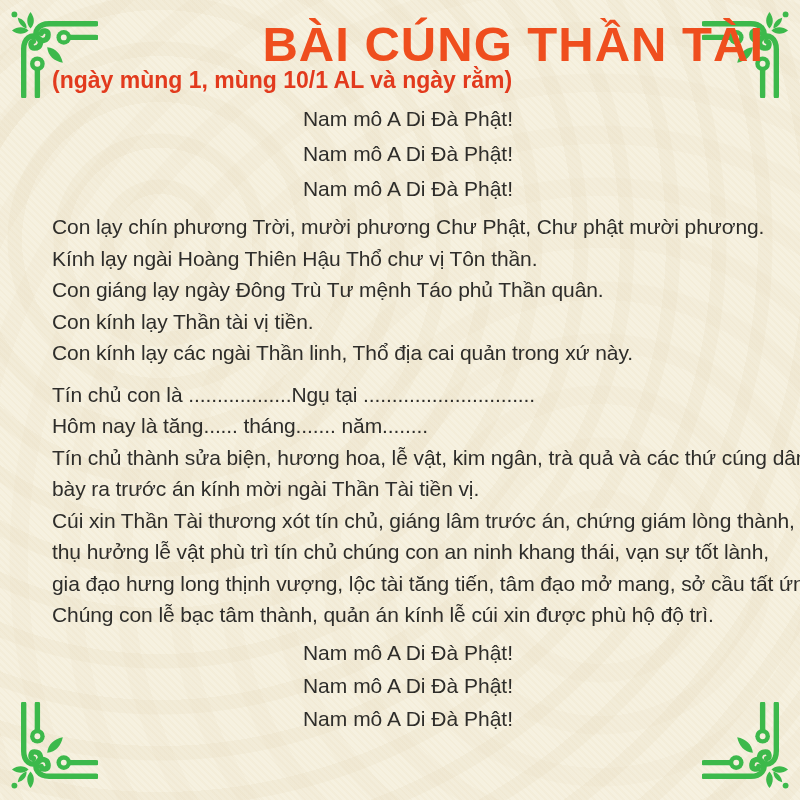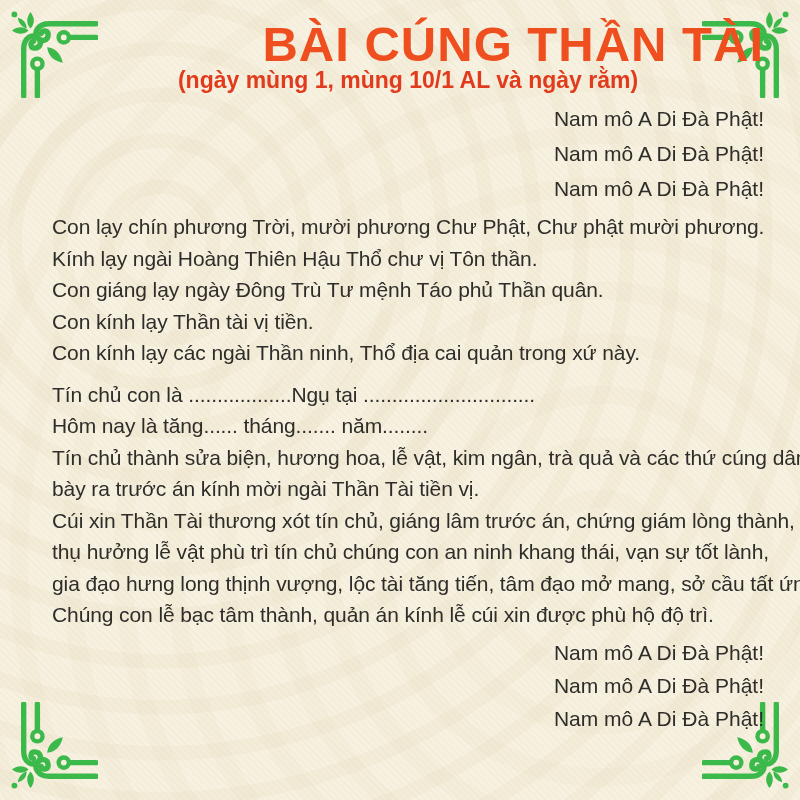--- a/index.html
+++ b/index.html
@@ -38,37 +38,37 @@
   h1.title {
     text-align: right;
     font-size: 49px;
     font-weight: 800;
     letter-spacing: 1px;
     line-height: 44px;
     color: #ef4e1e;
     margin-top: 2px;
   }
   .subtitle {
-    text-align: center;
+    text-align: left;
     font-size: 23px;
     font-weight: 700;
     line-height: 27px;
     color: #e23a1d;
     margin-top: 1px;
   }
 
   .line {
     font-size: 21px;
     line-height: 31.5px;
     white-space: nowrap;
     letter-spacing: -0.1px;
   }
   .center-line {
     font-size: 21px;
-    text-align: right;
+    text-align: center;
     white-space: nowrap;
   }
 
   .invocations.top { margin-top: 7px; }
   .invocations.top .center-line { line-height: 35px; }
   .invocations.bottom { margin-top: 5px; }
   .invocations.bottom .center-line { line-height: 33px; }
 
   .salutations { margin-top: 5px; }
   .body-block  { margin-top: 10px; }
@@ -126,21 +126,21 @@
       <p class="center-line">Nam mô A Di Đà Phật!</p>
       <p class="center-line">Nam mô A Di Đà Phật!</p>
       <p class="center-line">Nam mô A Di Đà Phật!</p>
     </div>
 
     <div class="salutations">
       <p class="line">Con lạy chín phương Trời, mười phương Chư Phật, Chư phật mười phương.</p>
       <p class="line">Kính lạy ngài Hoàng Thiên Hậu Thổ chư vị Tôn thần.</p>
       <p class="line">Con giáng lạy ngày Đông Trù Tư mệnh Táo phủ Thần quân.</p>
       <p class="line">Con kính lạy Thần tài vị tiền.</p>
-      <p class="line">Con kính lạy các ngài Thần ninh, Thổ địa cai quản trong xứ này.</p>
+      <p class="line">Con kính lạy các ngài Thần linh, Thổ địa cai quản trong xứ này.</p>
     </div>
 
     <div class="body-block">
       <p class="line">Tín chủ con là ..................Ngụ tại ..............................</p>
       <p class="line">Hôm nay là tăng...... tháng....... năm........</p>
       <p class="line">Tín chủ thành sửa biện, hương hoa, lễ vật, kim ngân, trà quả và các thứ cúng dâng,</p>
       <p class="line">bày ra trước án kính mời ngài Thần Tài tiền vị.</p>
       <p class="line">Cúi xin Thần Tài thương xót tín chủ, giáng lâm trước án, chứng giám lòng thành,</p>
       <p class="line">thụ hưởng lễ vật phù trì tín chủ chúng con an ninh khang thái, vạn sự tốt lành,</p>
       <p class="line">gia đạo hưng long thịnh vượng, lộc tài tăng tiến, tâm đạo mở mang, sở cầu tất ứng,</p>

